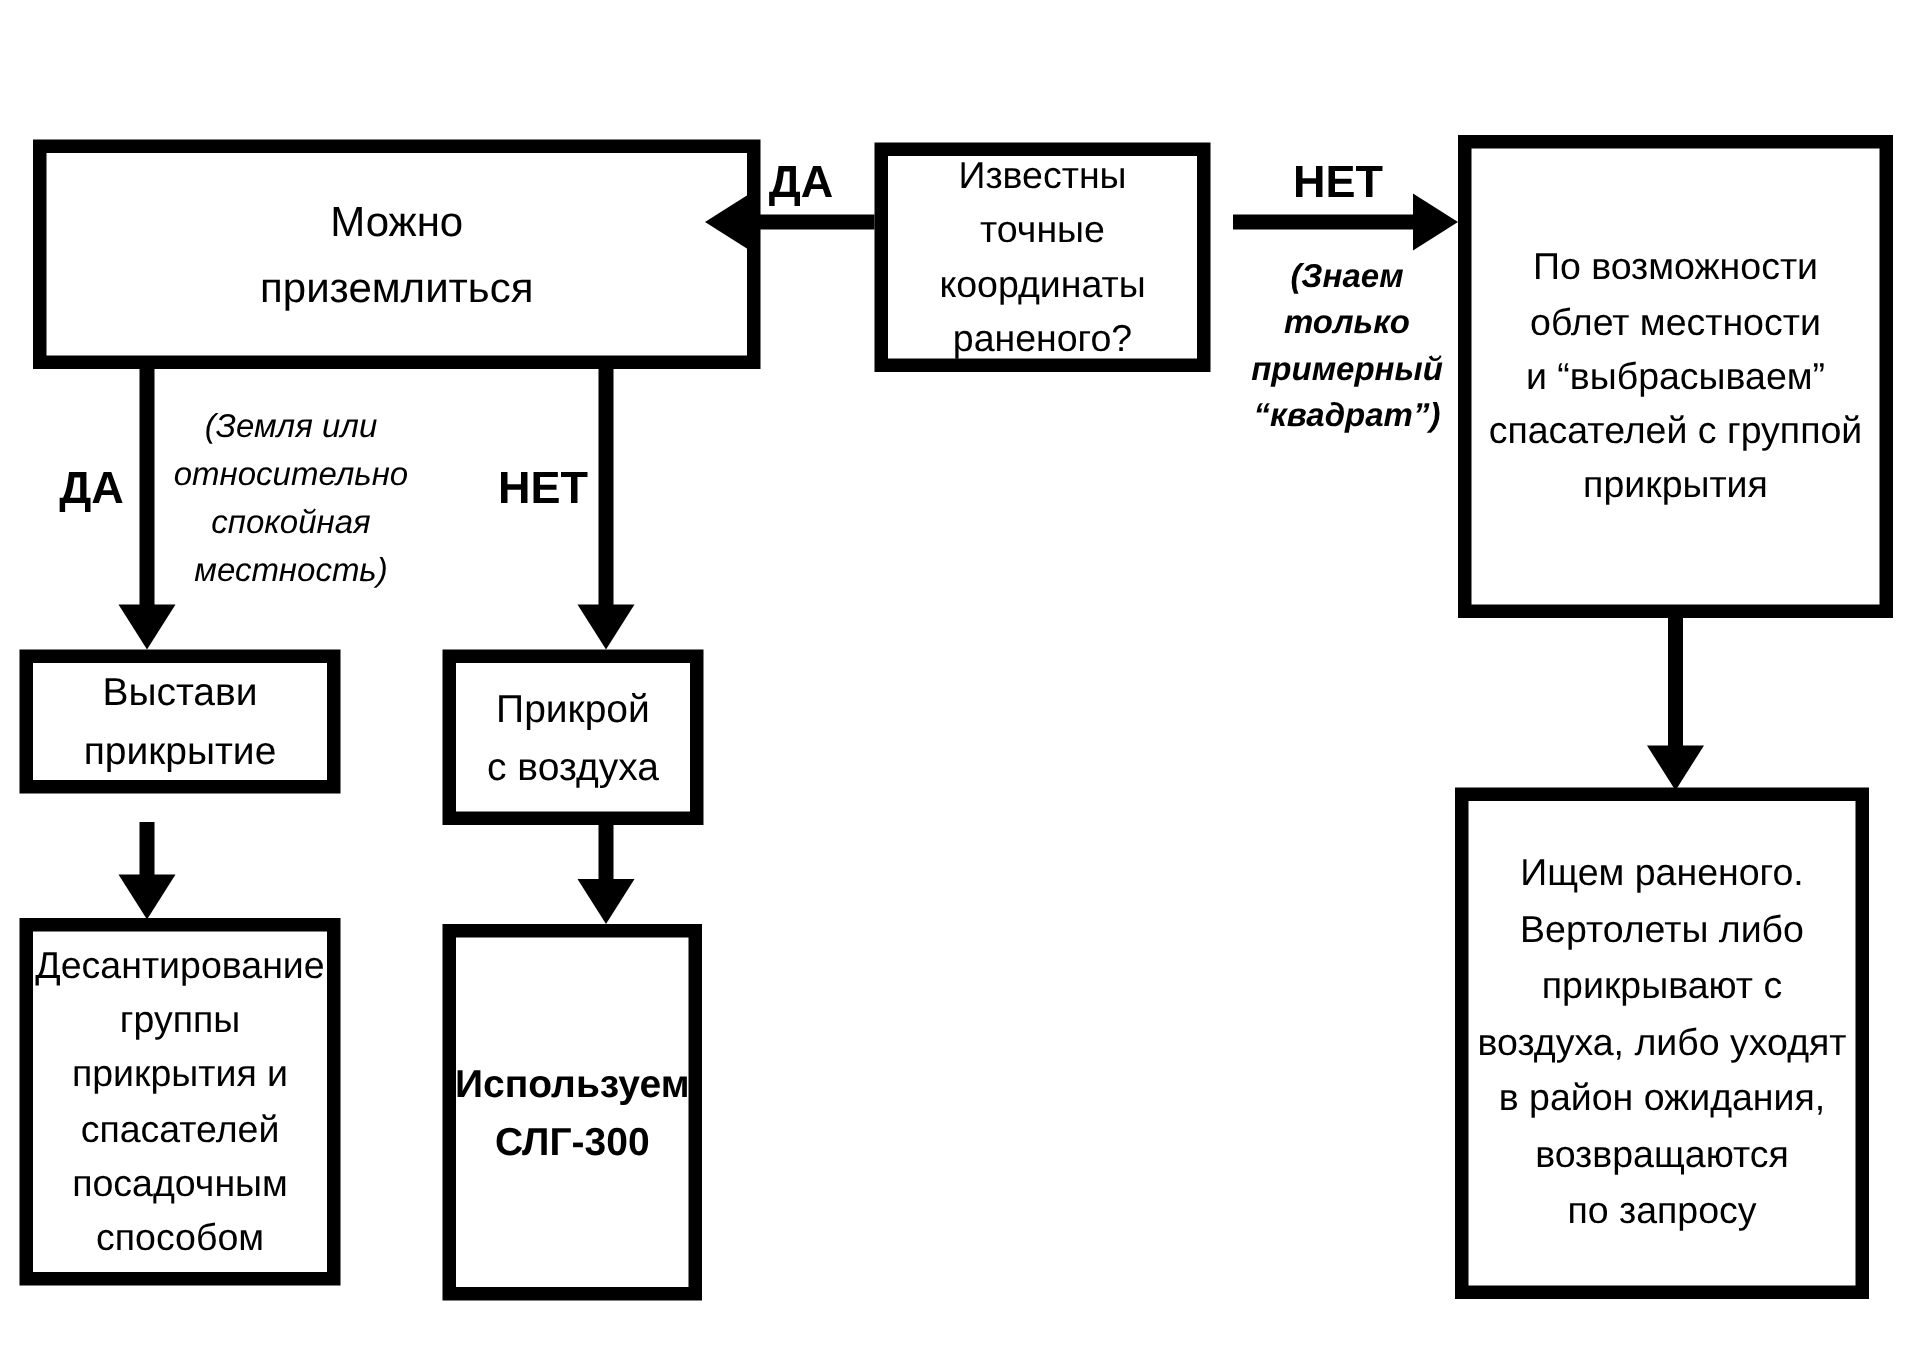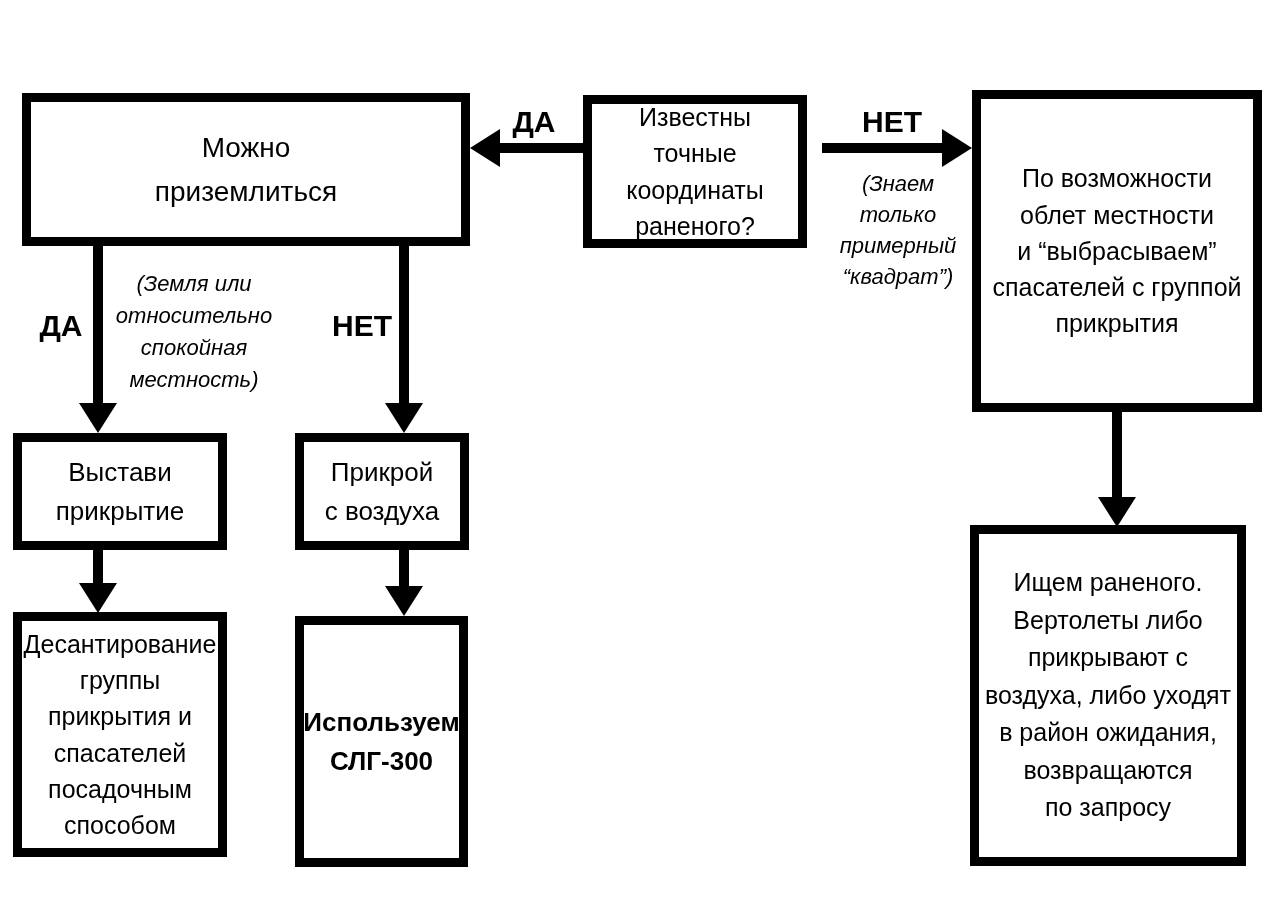--- a/index.html
+++ b/index.html
@@ -57,34 +57,34 @@
   }
   .ahead.left  { border-top: 19px solid transparent; border-bottom: 19px solid transparent; border-right: 30px solid #000000; }
   .ahead.right { border-top: 19px solid transparent; border-bottom: 19px solid transparent; border-left: 30px solid #000000; }
   .ahead.down  { border-left: 19px solid transparent; border-right: 19px solid transparent; border-top: 30px solid #000000; }
 </style>
 </head>
 <body>
 
 <div class="canvas">
 
-  <div class="box" style="left:22px; top:93px; width:448px; height:153px; font-size:28px; line-height:1.55;">Можно
+  <div class="box" style="left:22px; top:93px; width:485px; height:153px; font-size:28px; line-height:1.55;">Можно
 приземлиться</div>
 
   <div class="box" style="left:583px; top:95px; width:224px; height:153px; font-size:25px; line-height:1.45;">Известны точные
 координаты
 раненого?</div>
 
   <div class="box" style="left:972px; top:90px; width:290px; height:322px; font-size:25px; line-height:1.45;text-align:center;">По возможности
 облет местности
 и “выбрасываем”
 спасателей с группой
 прикрытия</div>
 
-  <div class="box" style="left:13px; top:433px; width:214px; height:117px; font-size:26px; line-height:1.5;">Выстави
+  <div class="box" style="left:13px; top:433px; width:214px; height:96px; font-size:26px; line-height:1.5;">Выстави
 прикрытие</div>
 
   <div class="box" style="left:295px; top:433px; width:174px; height:117px; font-size:26px; line-height:1.5;">Прикрой
 с воздуха</div>
 
   <div class="box" style="left:13px; top:612px; width:214px; height:245px; font-size:25px; line-height:1.45;">Десантирование
 группы
 прикрытия и
 спасателей
 посадочным
@@ -99,21 +99,21 @@
 воздуха, либо уходят
 в район ожидания,
 возвращаются
 по запросу</div>
 
   <div class="elabel" style="left:504px; top:107px; width:60px;">ДА</div>
   <div class="elabel" style="left:857px; top:107px; width:70px;">НЕТ</div>
   <div class="elabel" style="left:31px; top:311px; width:60px;">ДА</div>
   <div class="elabel" style="left:327px; top:311px; width:70px;">НЕТ</div>
 
-  <div class="note" style="left:828px; top:168px; width:140px; line-height:31px;">(Знаем
+  <div class="note" style="left:828px; top:168px; width:140px; line-height:31px;font-weight:bold;">(Знаем
 только
 примерный
 “квадрат”)</div>
   <div class="note" style="left:112px; top:268px; width:164px;">(Земля или
 относительно
 спокойная
 местность)</div>
 
   <div class="aline" style="left:496px; top:143px; width:87px; height:10px;"></div>
   <div class="ahead left" style="left:470px; top:129px;"></div>

